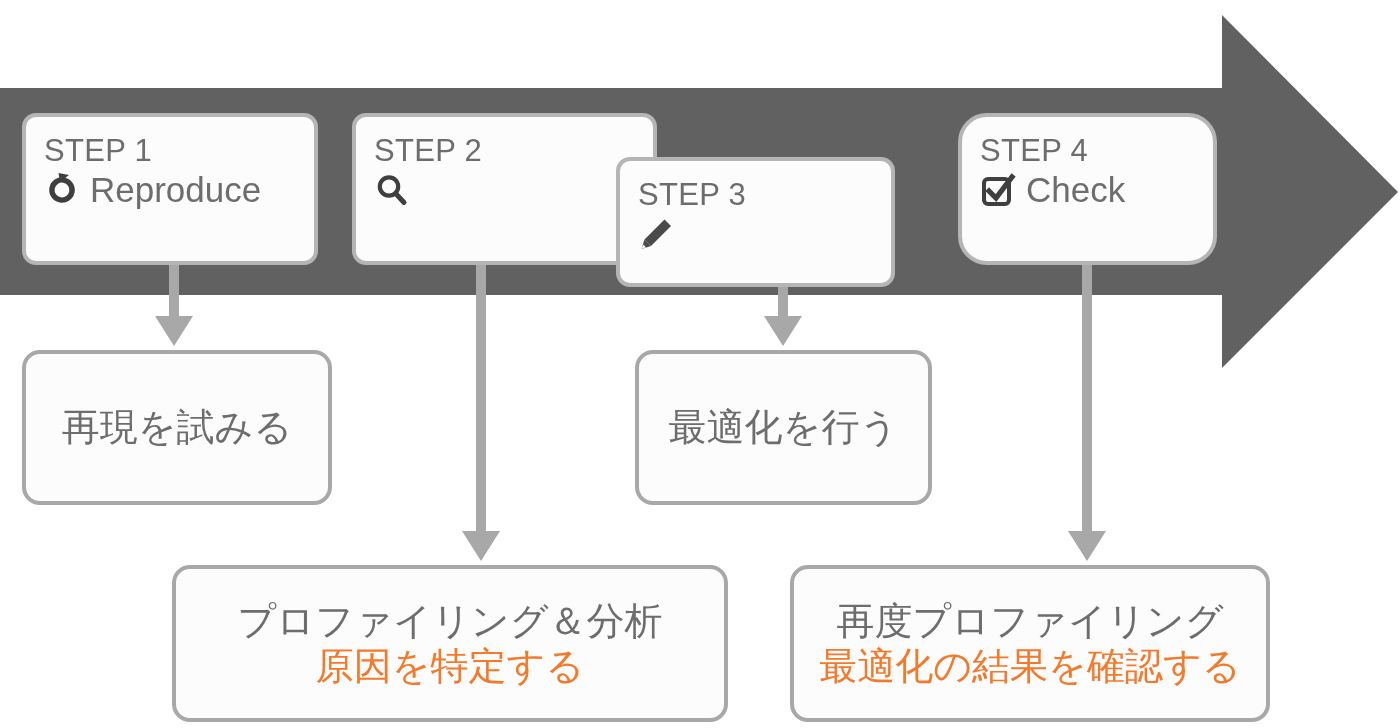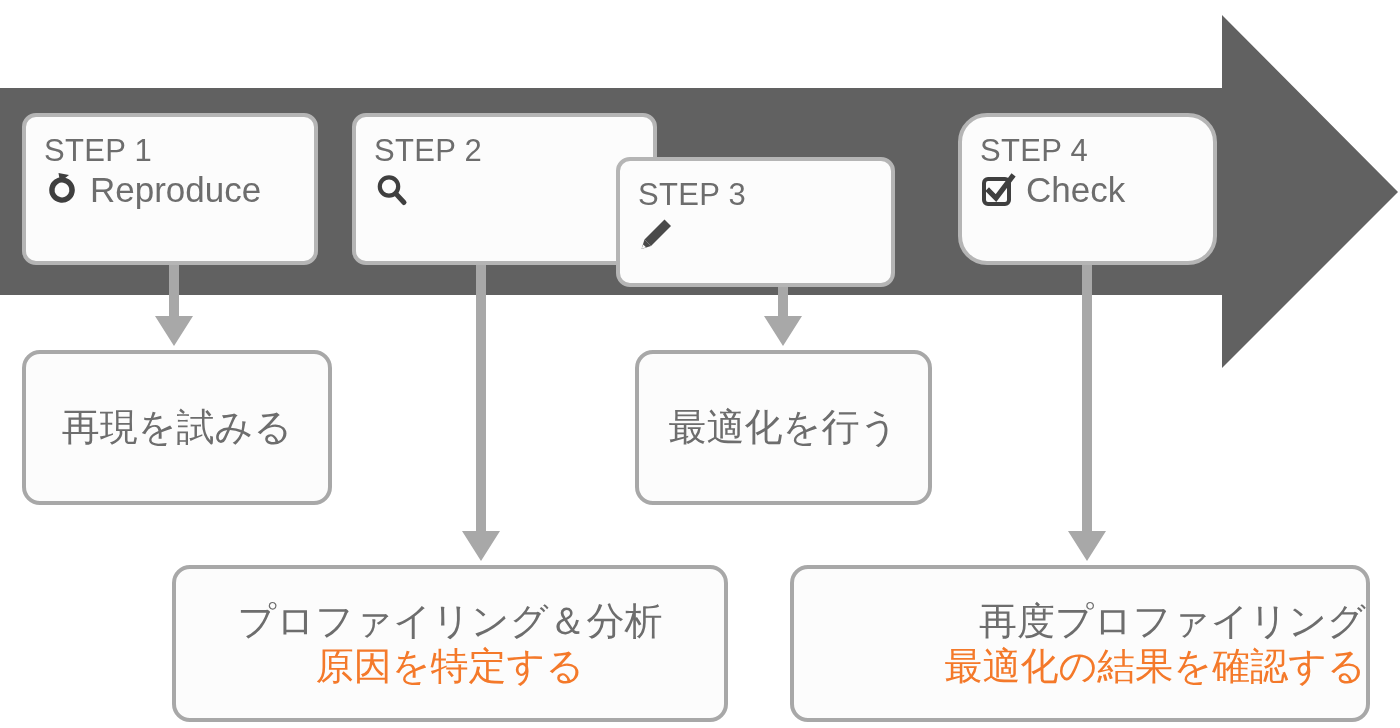--- a/index.html
+++ b/index.html
@@ -169,18 +169,18 @@
 
   <div class="note-box" style="left:172px; top:565px; width:556px; height:157px;">
     <span class="note-line">プロファイリング＆分析</span>
     <span class="note-line accent">原因を特定する</span>
   </div>
 
   <div class="note-box" style="left:635px; top:350px; width:297px; height:155px;">
     <span class="note-line">最適化を行う</span>
   </div>
 
-  <div class="note-box" style="left:790px; top:565px; width:580px; height:157px;align-items:flex-end;">
+  <div class="note-box" style="left:790px; top:565px; width:480px; height:157px;">
     <span class="note-line">再度プロファイリング</span>
     <span class="note-line accent">最適化の結果を確認する</span>
   </div>
 
 </div>
 
 </body></html>

